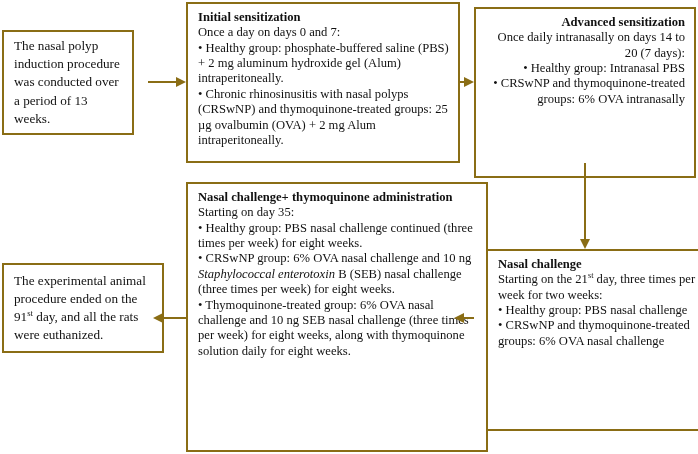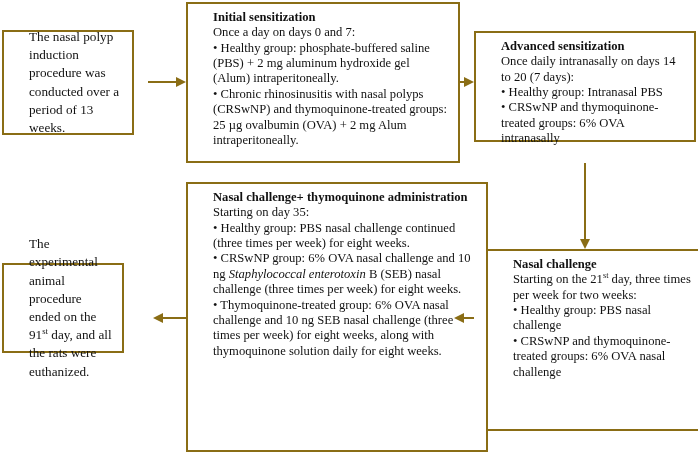--- a/index.html
+++ b/index.html
@@ -14,21 +14,21 @@
     background: #ffffff;
     font-family: "Liberation Serif", "DejaVu Serif", serif;
     color: #111111;
     overflow: hidden;
   }
   .node {
     position: absolute;
     box-sizing: border-box;
     border: 2px solid #8a6d15;
     background: #ffffff;
-    padding: 6px 9px 6px 25px;
+    padding: 6px 9px 6px 10px;
     line-height: 1.22;
     font-size: 12.6px;
   }
   .node .title {
     font-weight: bold;
     display: block;
     margin-bottom: 0px;
   }
   .node .body {
     display: block;
@@ -38,24 +38,24 @@
     display: flex;
     align-items: center;
     font-size: 13.2px;
     line-height: 1.38;
   }
   .node.plain .body { white-space: pre-line; }
 
   
   #node-intro      { left: 2px;   top: 30px;  width: 132px; height: 105px; }
   #node-initial    { left: 186px; top: 2px;   width: 274px; height: 161px; }
-  #node-advanced   { left: 474px; top: 31px;  width: 222px; height: 111px; }
+  #node-advanced   { left: 474px; top: 7px;  width: 222px; height: 171px; text-align: right; }
   #node-challenge  { left: 474px; top: 249px; width: 222px; height: 182px; margin-left: 12px; }
   #node-tq         { left: 186px; top: 182px; width: 302px; height: 270px; }
-  #node-end        { left: 2px;   top: 263px; width: 122px; height: 90px;  }
+  #node-end        { left: 2px;   top: 263px; width: 162px; height: 90px;  }
 
   
   .line-h, .line-v {
     position: absolute;
     background: #8a6d15;
   }
   .line-h { height: 2px; }
   .line-v { width: 2px; }
 
   .arrow {

